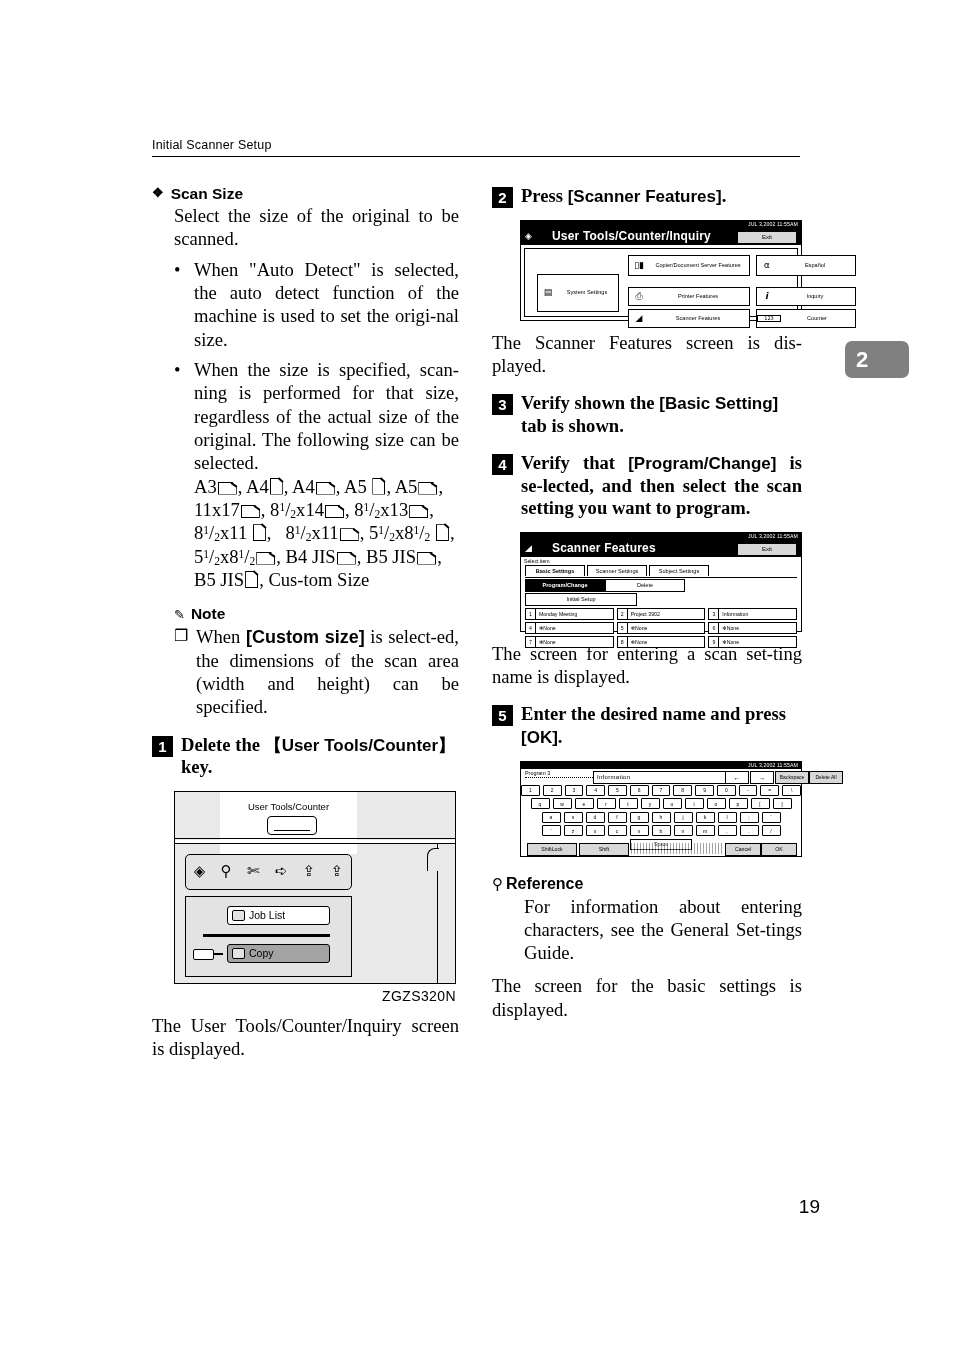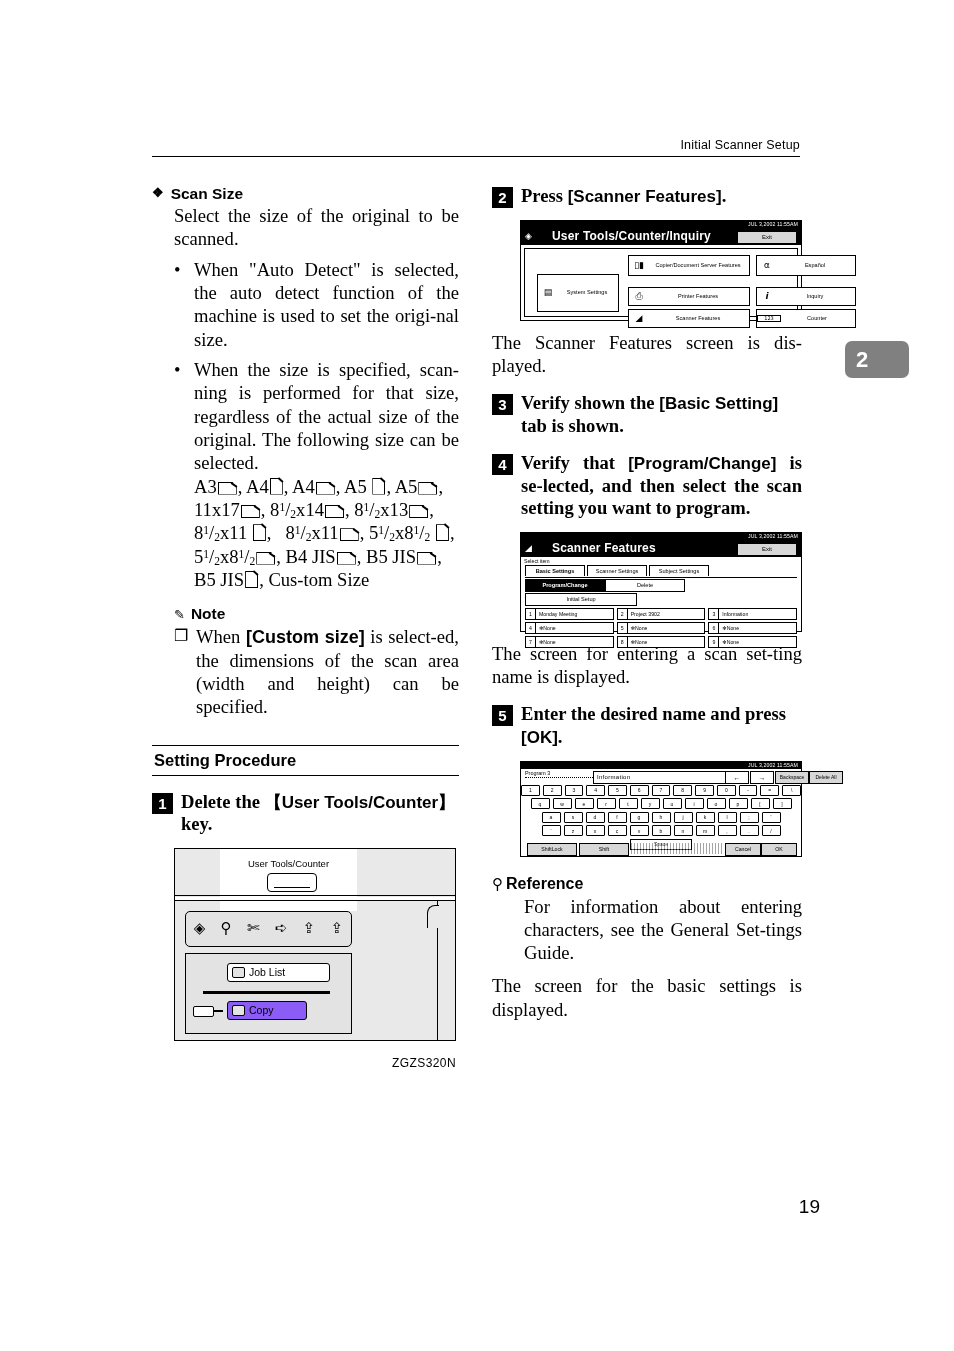--- a/index.html
+++ b/index.html
@@ -17,21 +17,21 @@
   }
 
   
   #running-header {
     position: absolute;
     left: 152px;
     top: 138px;
     width: 648px;
   }
   #running-header .hdr-text {
-    text-align: right;
+    text-align: left;
     font-family: "Liberation Sans", sans-serif;
     font-size: 12.5px;
     letter-spacing: .2px;
     padding-bottom: 4px;
   }
   #running-header .hdr-rule {
     border-bottom: 1.4px solid #000;
     width: 100%;
   }
 
@@ -295,22 +295,22 @@
     position: absolute; left: 10px; top: 104px; width: 165px; bottom: 6px;
     background: #e3e3e3; border: 1.4px solid #000;
   }
   #fig-panel .btn-jl {
     position: absolute; left: 52px; top: 114px; width: 103px; height: 19px;
     background: #fff; border: 1.5px solid #000; border-radius: 3px;
     font-family: "Liberation Sans", sans-serif; font-size: 10.5px;
     display: flex; align-items: center; padding-left: 4px; box-sizing: border-box;
   }
   #fig-panel .btn-cp {
-    position: absolute; left: 52px; top: 152px; width: 80px; height: 19px;
-    background: #8b5cf6; border: 1.5px solid #000; border-radius: 3px;
+    position: absolute; left: 52px; top: 152px; width: 103px; height: 19px;
+    background: #a3a3a3; border: 1.5px solid #000; border-radius: 3px;
     font-family: "Liberation Sans", sans-serif; font-size: 10.5px;
     display: flex; align-items: center; padding-left: 4px; box-sizing: border-box;
   }
   #fig-panel .led {
     width: 11px; height: 9px; border: 1.3px solid #000; border-radius: 2px;
     background: #e3e3e3; margin-right: 4px; flex: 0 0 11px;
   }
   #fig-panel .thick-rule {
     position: absolute; left: 28px; top: 142px; width: 127px; border-top: 3px solid #000;
   }
@@ -328,23 +328,23 @@
   #fig-panel .right-notch {
     position: absolute; right: 16px; top: 56px; width: 11px; height: 22px;
     border-left: 1.4px solid #000; border-top: 1.4px solid #000;
     border-top-left-radius: 8px; background: #e9e9e9;
   }
   #fig-code {
     margin-left: 22px;
     width: 282px;
     text-align: right;
     font-family: "Liberation Sans", sans-serif;
-    font-size: 12px;
+    font-size: 14px;
     letter-spacing: .4px;
-    padding-top: 15px;
+    padding-top: 4px;
   }
 
   
   .lcd {
     position: relative;
     background: #ffffff;
     border: 1.4px solid #000;
     box-sizing: border-box;
     font-family: "Liberation Sans", sans-serif;
     margin-top: 12px;
@@ -567,25 +567,20 @@
 
   <div class="note-head">
     <span style="font-family:'DejaVu Sans',sans-serif;font-size:13px;">✎</span>
     <span>Note</span>
   </div>
   <div class="note-row">
     <div class="note-sq">❐</div>
     <div class="note-body"><span>When </span><span class="bold-sans">[Custom size]</span><span> is select-ed, the dimensions of the scan area (width and height) can be specified.</span></div>
   </div>
 
-  <div class="section-head-wrap">
-    <div class="section-rule-top"></div>
-    <div class="section-head-text">Setting Procedure</div>
-    <div class="section-rule-bot"></div>
-  </div>
 
   <div class="step">
     <div class="step-num">1</div>
     <div class="step-text"><span>Delete the </span><span class="ui">【User Tools/Counter】</span><span> key.</span></div>
   </div>
 
   <div id="fig-panel">
     <div class="pnl-top-band"></div>
     <div class="pnl-body"></div>
     <div class="pnl-white-box"></div>
@@ -611,20 +606,21 @@
     <div class="sm-dash"></div>
     <div class="btn-cp">
       <span class="led"></span>
       <span>Copy</span>
     </div>
     <div class="right-strip"></div>
     <div class="right-notch"></div>
   </div>
   <div id="fig-code">ZGZS320N</div>
 
+  <div class="after-step">The User Tools/Counter/Inquiry screen is displayed.</div>
 </div>
 
 <div class="col" id="col-right">
 
   <div class="step" style="margin-top:0">
     <div class="step-num">2</div>
     <div class="step-text"><span>Press </span><span class="ui">[Scanner Features]</span><span>.</span></div>
   </div>
 
   <div class="lcd" id="lcd-usertools">

